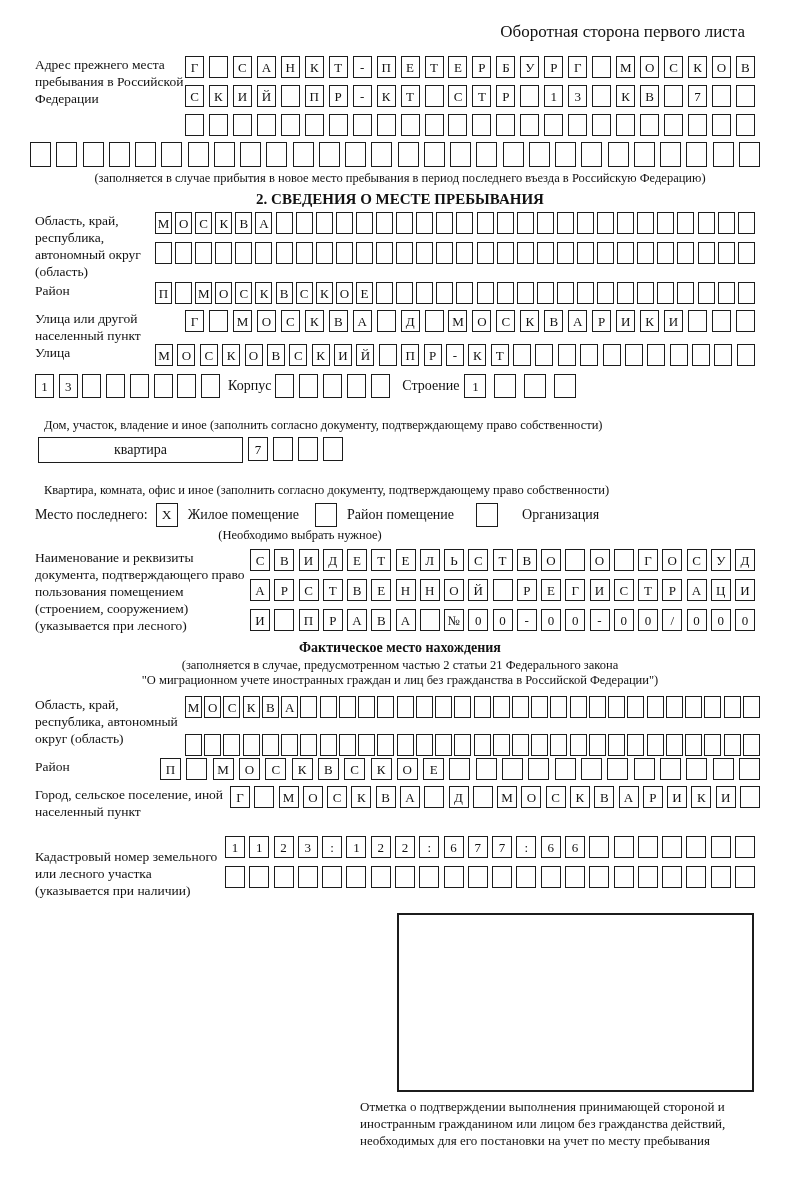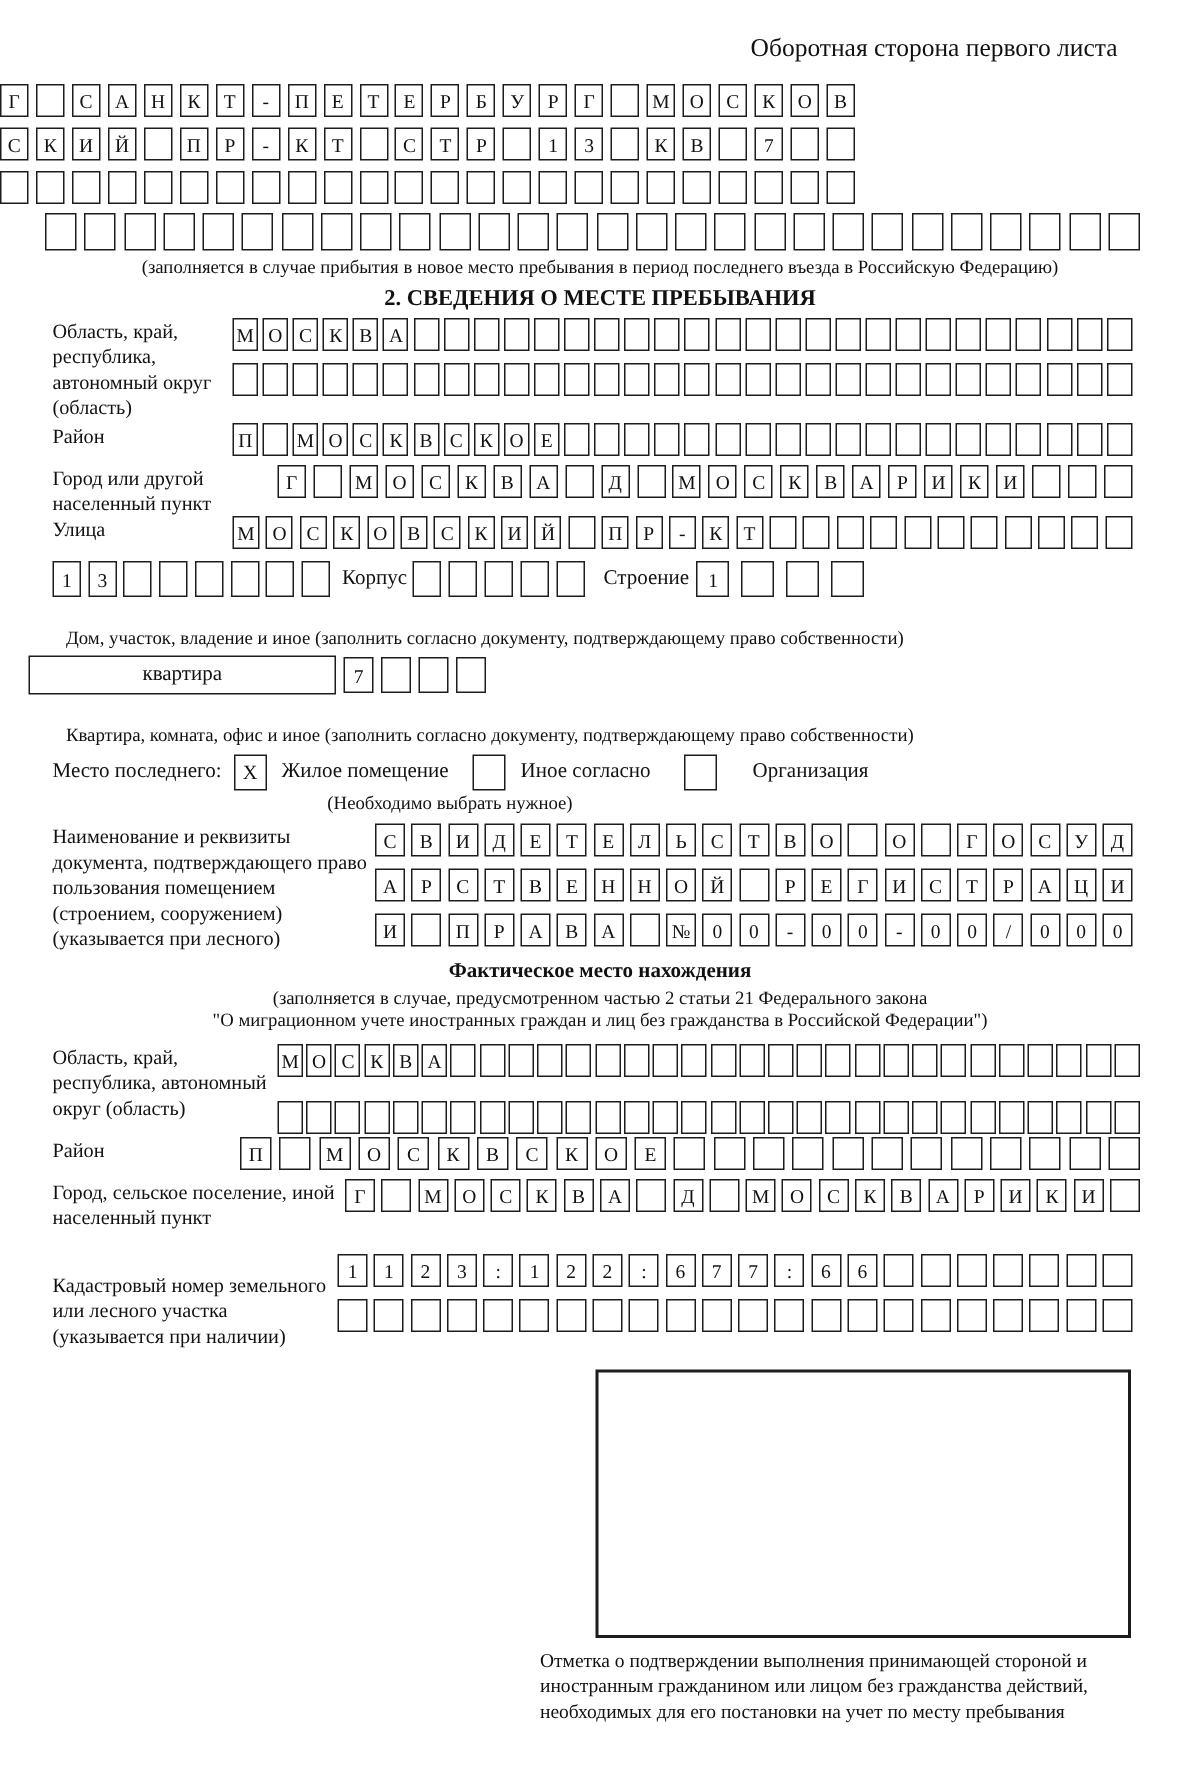--- a/index.html
+++ b/index.html
@@ -34,20 +34,21 @@
   .stamp-box{box-sizing:border-box;border:2px solid #1c1c1c;width:357px;height:179px;margin:0 auto;background:#fff;}
   .stamp-caption{margin-top:6px;text-align:left;font-size:13px;line-height:17px;}
   .gap2{margin-top:2px;} .gap4{margin-top:4px;} .gap6{margin-top:6px;} .gap8{margin-top:8px;}
 </style>
 </head>
 <body>
 
 <div class="title-right">Оборотная сторона первого листа</div>
 
 <div class="frow" style="margin-top:14px;">
+  <div class="lbl" style="width:185px;">Адрес прежнего места пребывания в Российской Федерации</div>
   <div class="gridcol">
     <div class="cellrow r24">
         <span class="cell">Г</span>
         <span class="cell"></span>
         <span class="cell">С</span>
         <span class="cell">А</span>
         <span class="cell">Н</span>
         <span class="cell">К</span>
         <span class="cell">Т</span>
         <span class="cell">-</span>
@@ -256,21 +257,21 @@
       <span class="cell"></span>
       <span class="cell"></span>
       <span class="cell"></span>
       <span class="cell"></span>
       <span class="cell"></span>
       <span class="cell"></span>
     </div>
 </div>
 
 <div class="frow gap6">
-  <div class="lbl" style="width:185px;">Город или другой населенный пункт</div>
+  <div class="lbl" style="width:185px;">Улица или другой населенный пункт</div>
   <div class="cellrow r24">
       <span class="cell">Г</span>
       <span class="cell"></span>
       <span class="cell">М</span>
       <span class="cell">О</span>
       <span class="cell">С</span>
       <span class="cell">К</span>
       <span class="cell">В</span>
       <span class="cell">А</span>
       <span class="cell"></span>
@@ -347,37 +348,37 @@
   <div style="margin-left:12px;font-size:14px;flex:0 0 auto;">Строение</div>
   <div class="cellrow str4" style="margin-left:5px;">
       <span class="cell">1</span>
       <span class="cell"></span>
       <span class="cell"></span>
       <span class="cell"></span>
     </div>
 </div>
 <div class="caption">Дом, участок, владение и иное (заполнить согласно документу, подтверждающему право собственности)</div>
 
-<div class="frow gap4" style="padding-left:19px;align-items:center;">
+<div class="frow gap4" style="padding-left:38px;align-items:flex-start;">
   <div class="wide-box" style="width:205px;">квартира</div>
   <div class="cellrow kv4" style="margin-left:5px;">
       <span class="cell">7</span>
       <span class="cell"></span>
       <span class="cell"></span>
       <span class="cell"></span>
     </div>
 </div>
 <div class="caption">Квартира, комната, офис и иное (заполнить согласно документу, подтверждающему право собственности)</div>
 
 <div class="chkrow">
   <span>Место последнего:</span>
   <span class="chkbox" style="margin-left:8px;">X</span>
   <span style="margin-left:10px;">Жилое помещение</span>
   <span class="chkbox" style="margin-left:16px;"></span>
-  <span style="margin-left:10px;">Иное согласно</span>
+  <span style="margin-left:10px;">Район помещение</span>
   <span class="chkbox" style="margin-left:22px;"></span>
   <span style="margin-left:24px;">Организация</span>
 </div>
 <div class="note-center" style="width:600px;margin-top:1px;">(Необходимо выбрать нужное)</div>
 
 <div class="frow gap6">
   <div class="lbl" style="width:250px;">Наименование и реквизиты документа, подтверждающего право пользования помещением (строением, сооружением) (указывается при лесного)</div>
   <div class="gridcol">
     <div class="cellrow r21">
         <span class="cell">С</span>

